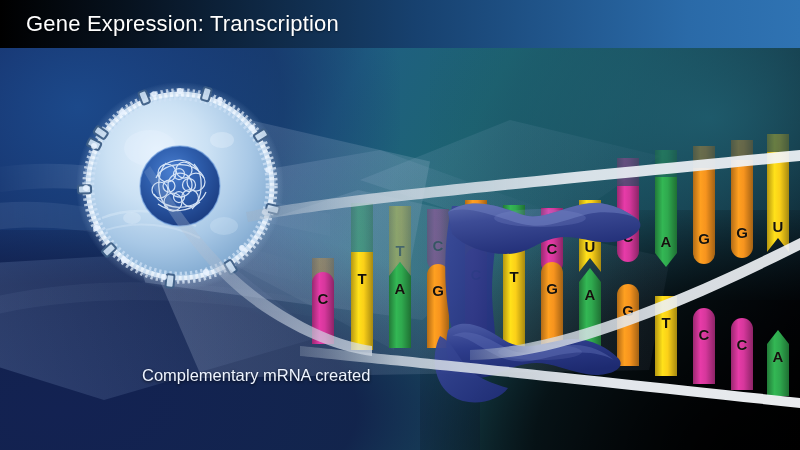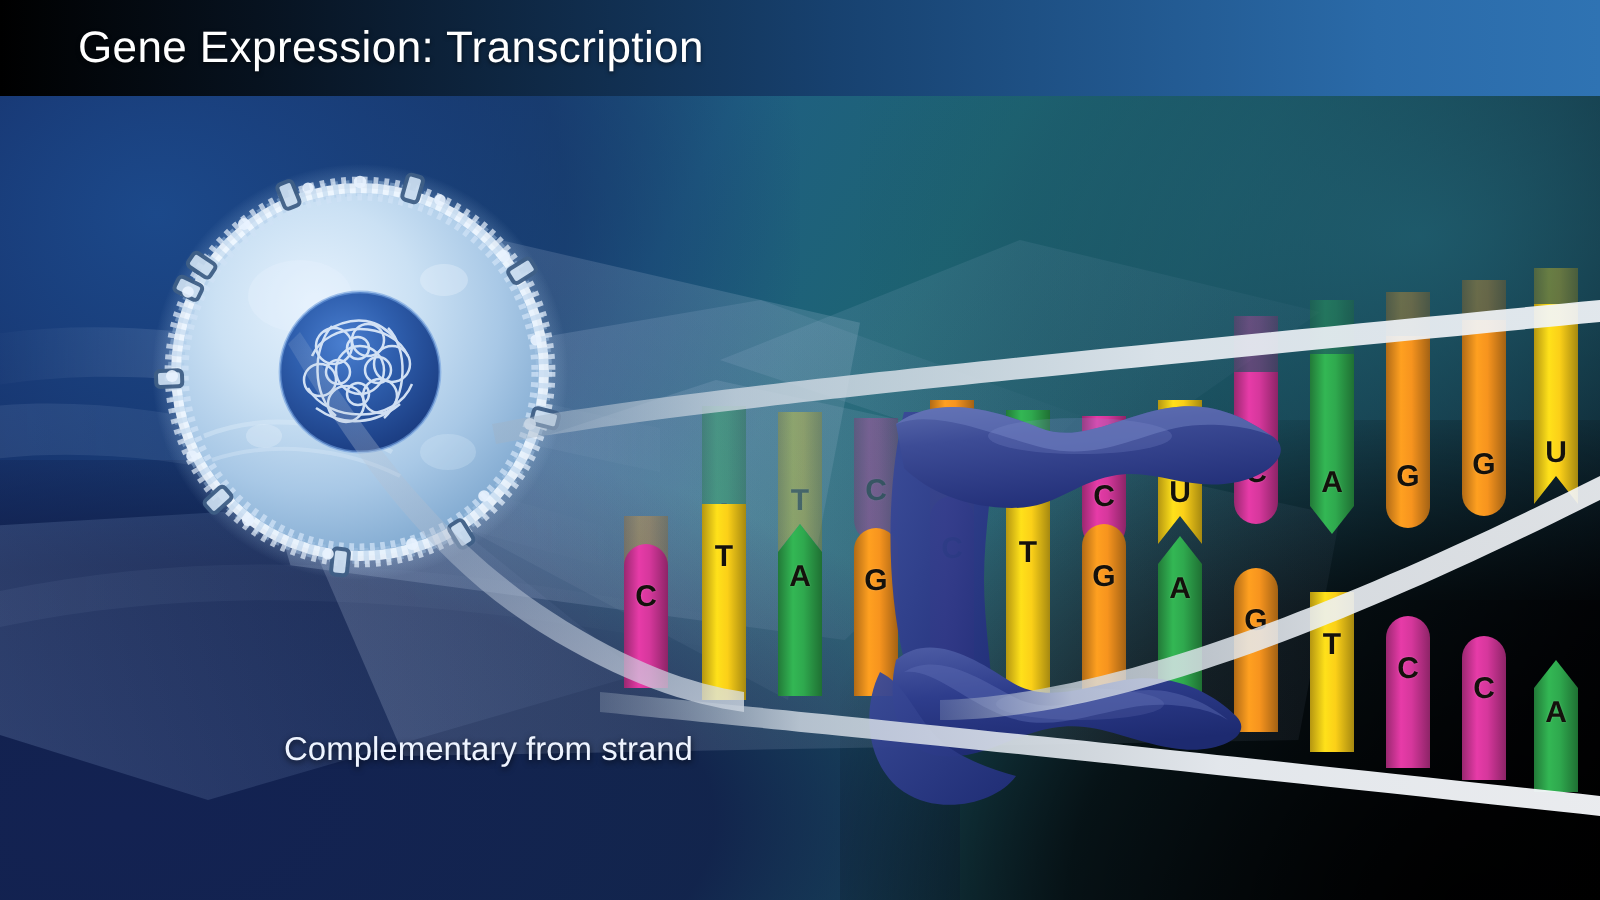--- a/index.html
+++ b/index.html
@@ -39,21 +39,21 @@
       background:linear-gradient(200deg,rgba(200,212,235,.20),rgba(150,170,205,.02));
       clip-path:polygon(10% 0%,100% 18%,82% 100%,0% 62%);}
 
   
   .sweep{position:absolute;pointer-events:none;opacity:.5;}
 
   
   .header{position:absolute;left:0;top:0;width:800px;height:48px;
     background:linear-gradient(90deg,#000000 0%,#07121f 16%,#17416f 52%,#2a6aa8 86%,#2f73b3 100%);
     display:flex;align-items:center;z-index:40;}
-  .header h1{margin:17px;padding-left:22px;color:#ffffff;font-size:22px;font-weight:400;
+  .header h1{margin:4px;padding-left:22px;color:#ffffff;font-size:22px;font-weight:400;
     letter-spacing:.2px;font-family:"Liberation Sans","DejaVu Sans",sans-serif;
     text-shadow:0 1px 2px rgba(0,0,0,.55);}
 
   
   .caption{position:absolute;left:142px;top:365px;z-index:38;color:#eef4ff;
     font-size:16.5px;line-height:1.32;font-weight:400;
     text-shadow:0 1px 3px rgba(0,0,0,.75);}
   .caption div{white-space:nowrap;}
 
   
@@ -440,16 +440,16 @@
       <path d="M470,350 C540,348 640,318 800,238 L800,250 C640,330 540,360 470,360 Z" fill="url(#bbL)" opacity=".90"></path>
     </svg>
 
   </div>
 
   <div class="header">
     <h1>Gene Expression: Transcription</h1>
   </div>
 
   <div class="caption">
-    <div>Complementary from strand</div>
+    <div>Complementary mRNA created</div>
   </div>
 
 </div>
 
 </body></html>

